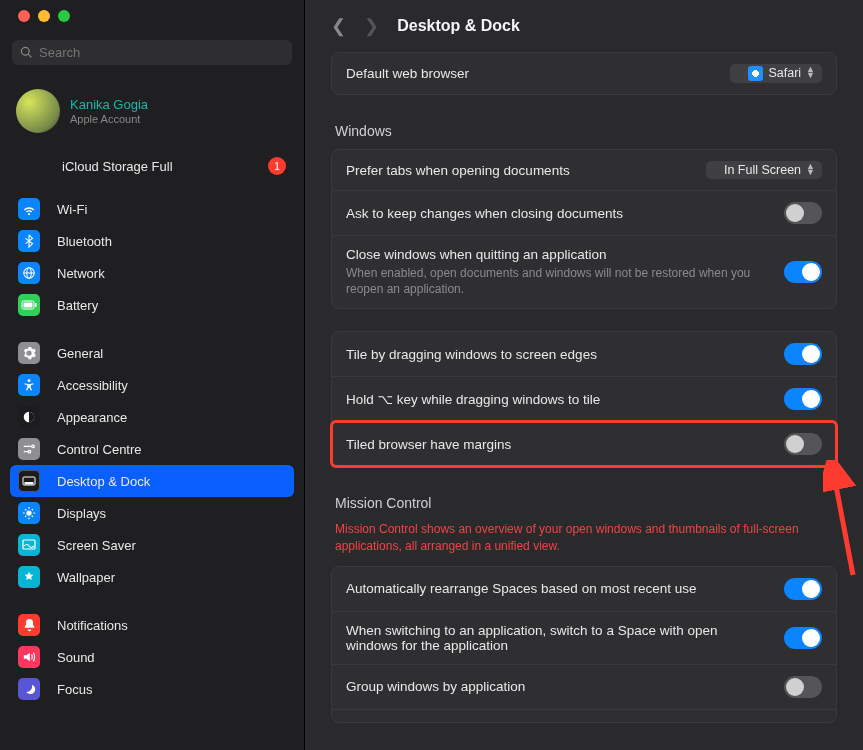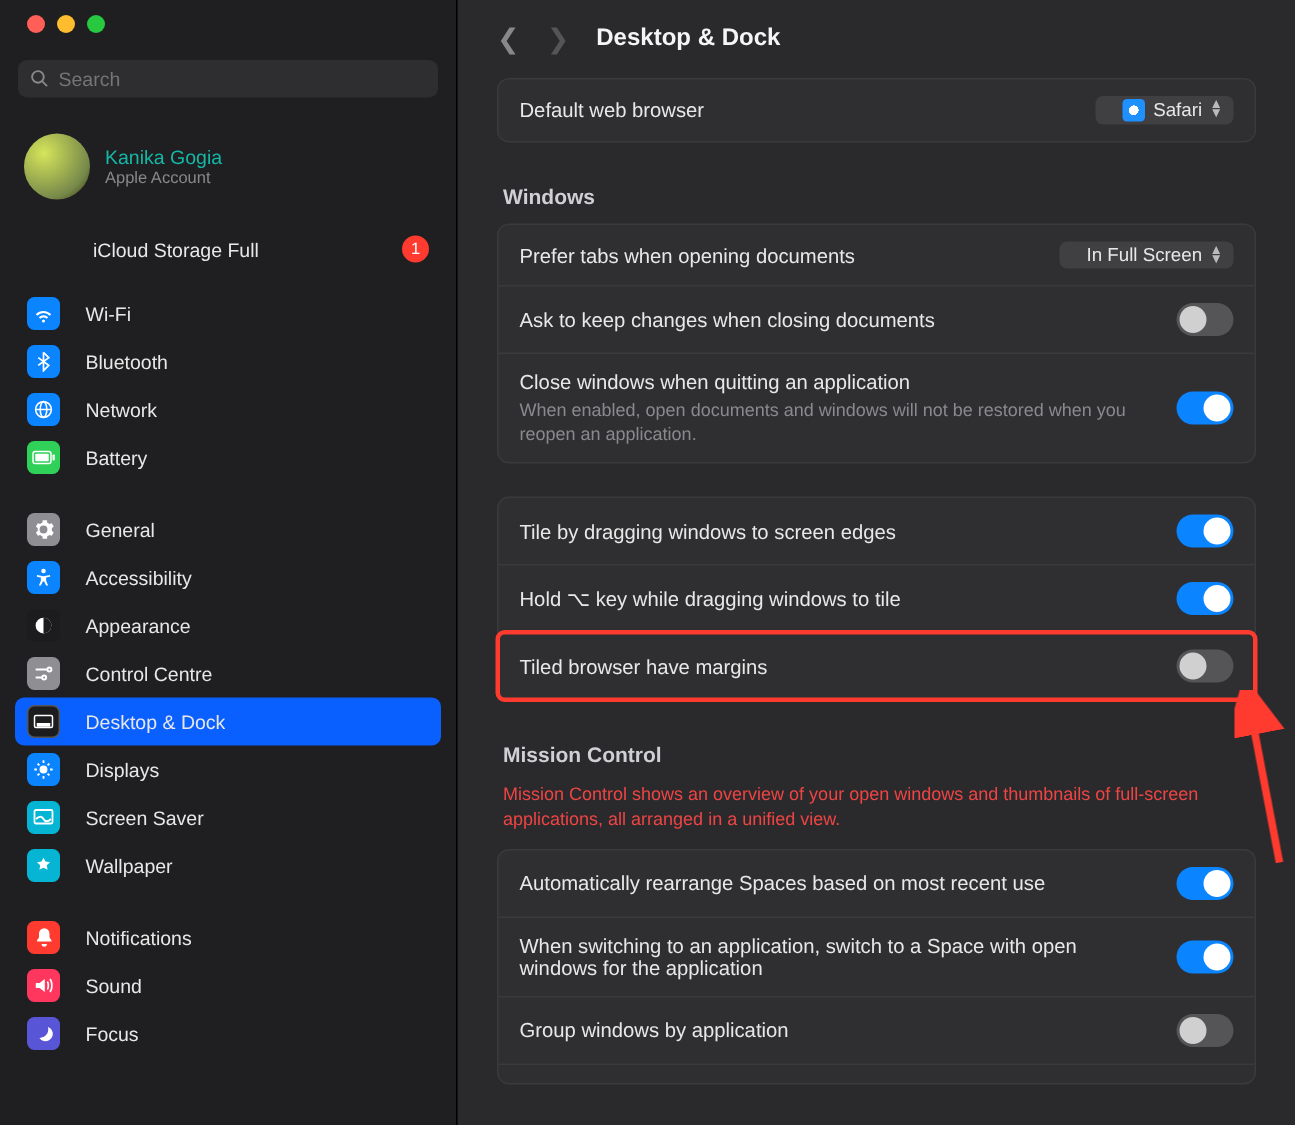--- a/index.html
+++ b/index.html
@@ -116,21 +116,21 @@
       display: flex; justify-content: space-between; align-items: center;
       padding: 11px 14px; gap: 12px;
       border-bottom: 1px solid #3a3a3c;
       position: relative;
     }
     .row:last-child { border-bottom: none; }
     .row-text { flex: 1; }
     .row-label { color: #e8e8e8; font-size: 13.5px; }
     .row-sub { color: #8a8a8e; font-size: 12px; margin-top: 3px; line-height: 1.35; }
     .section-heading {
-      color: #d0d0d4; font-weight: 700; font-size: 14px;
+      color: #d0d0d4; font-weight: 400; font-size: 14px;
       padding: 6px 4px 10px 4px;
     }
     .section-sub { color: #ef4444; font-size: 12px; padding: 0 4px 12px 4px; line-height: 1.35; }
     .select-pill {
       background: #404043; border-radius: 5px; padding: 2px 7px 2px 18px;
       display: flex; align-items: flex-start; gap: 5px;
       font-size: 12.5px; color: #e8e8e8;
     }
     .select-pill .chev { font-size: 9px; color: #bbb; display:flex; flex-direction:column; line-height:6px; }
     .safari-ico {

